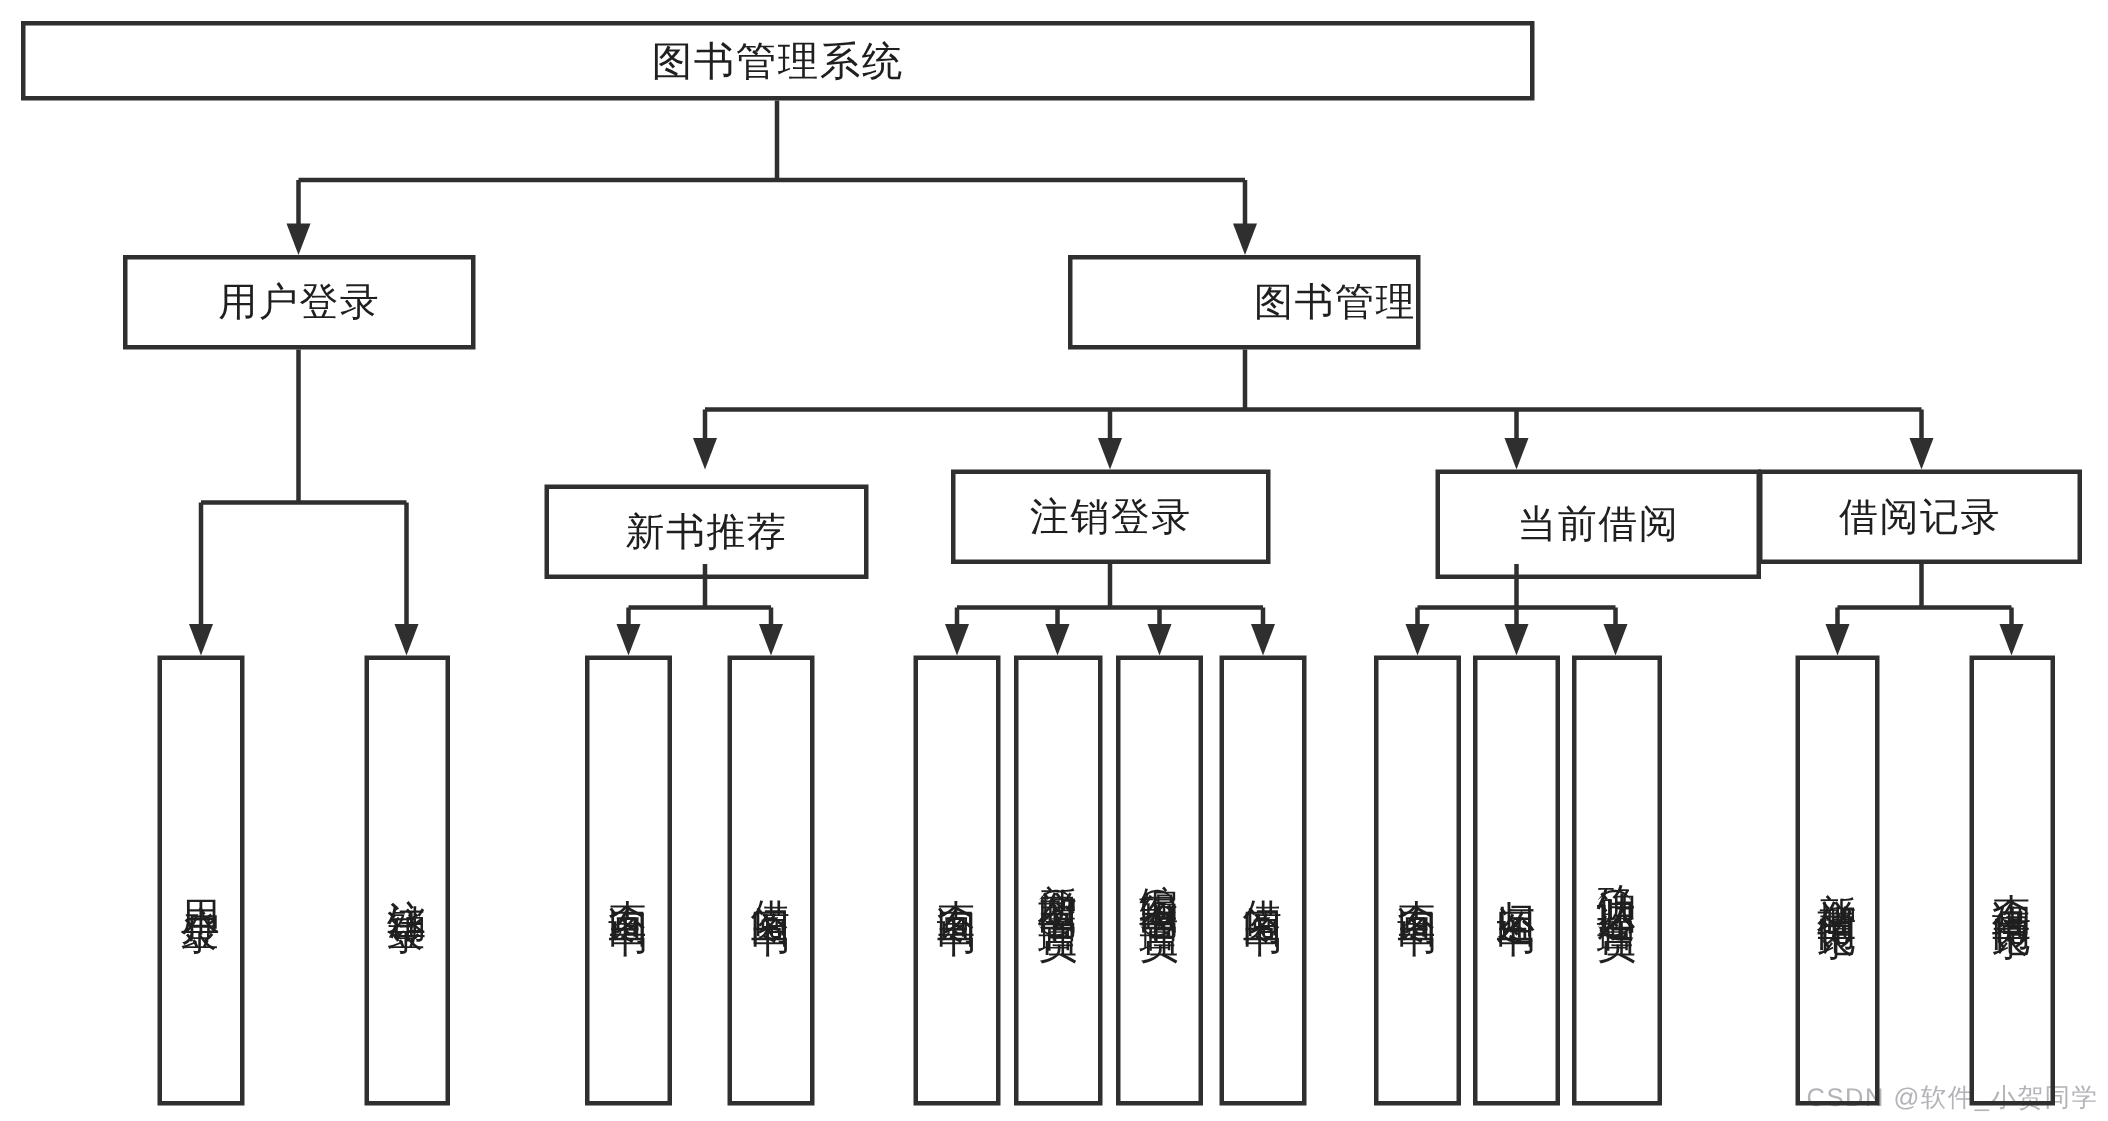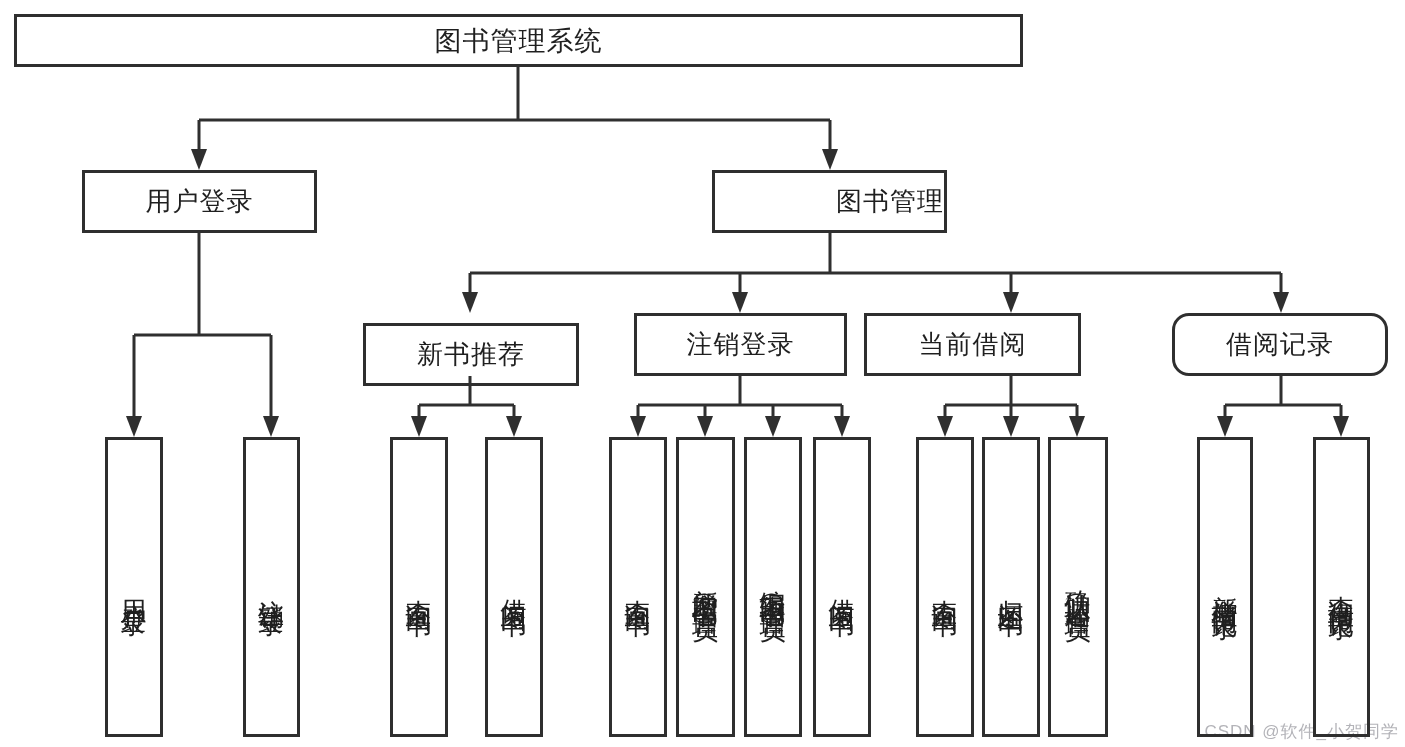--- a/index.html
+++ b/index.html
@@ -55,22 +55,22 @@
     letter-spacing:4px;
     line-height:1;
     white-space:nowrap;
   }
   
   #n-root        {left:14px;  top:14px;  width:1009px; height:53px;}
   #n-user-login  {left:82px;  top:170px; width:235px;  height:63px;}
   #n-book-mgmt   {left:712px; top:170px; width:235px;  height:63px;justify-content:flex-end;}
   #n-new-rec     {left:363px; top:323px; width:216px;  height:63px;}
   #n-borrow      {left:634px; top:313px; width:213px;  height:63px;}
-  #n-current     {left:864px; top:313px; width:217px;  height:63px;}
-  #n-record      {left:1172px;top:313px; width:216px;  height:63px;border-radius:17px;}
+  #n-current     {left:957px; top:313px; width:217px;  height:73px;}
+  #n-record      {left:1172px;top:313px; width:216px;  height:63px;}
   .leaf{top:437px;height:300px;}
   #l-login       {left:105px; width:58px;}
   #l-logout      {left:243px; width:57px;}
   #l-search1     {left:390px; width:58px;}
   #l-borrow1     {left:485px; width:58px;}
   #l-search2     {left:609px; width:58px;}
   #l-add-book    {left:676px; width:59px;}
   #l-edit-book   {left:744px; width:58px;}
   #l-borrow2     {left:813px; width:58px;}
   #l-search3     {left:916px; width:58px;}

